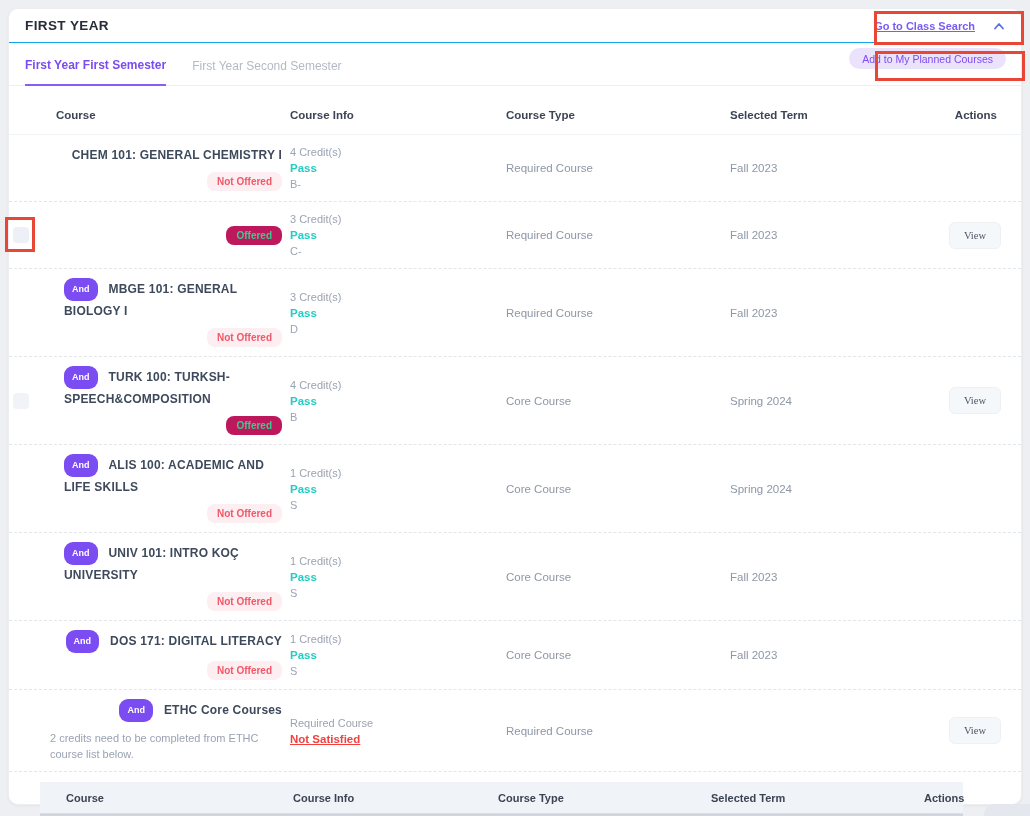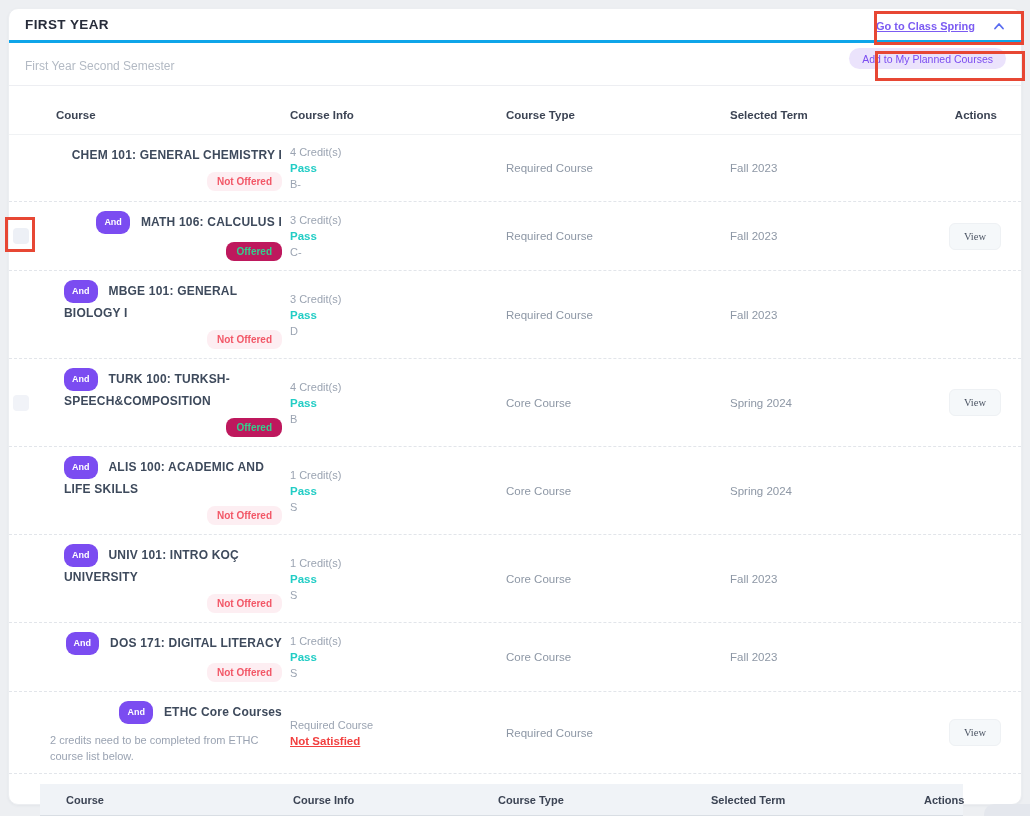--- a/index.html
+++ b/index.html
@@ -11,21 +11,21 @@
     color:#3e4a5c;
   }
   .card {
     position:absolute; left:8px; top:8px; width:1014px; height:797px;
     background:#ffffff; border:1px solid #eceef1; border-radius:10px;
     box-shadow:0 1px 3px rgba(40,50,70,.05);
   }
   
   .card-header {
     height:34px; padding:0 16px; display:flex; align-items:center;
-    border-bottom:3px solid #0ea5e9; position:relative;
+    border-bottom:1px solid #0ea5e9; position:relative;
   }
   .card-title { font-size:13.5px; font-weight:800; color:#272c3a; letter-spacing:.4px; }
   .header-right {
     position:absolute; right:16px; top:0; height:34px;
     display:flex; align-items:center; gap:18px;
   }
   .class-search-link {
     font-size:11px; font-weight:700; color:#7b5bf2;
     text-decoration:underline; cursor:pointer;
   }
@@ -122,30 +122,31 @@
   }
 </style>
 </head>
 <body>
 
 <div class="card">
 
   <div class="card-header">
     <div class="card-title">FIRST YEAR</div>
     <div class="header-right">
-      <a class="class-search-link">Go to Class Spring</a>
+      <a class="class-search-link">Go to Class Search</a>
       <span class="caret-up">
         <svg width="12" height="8" viewBox="0 0 12 8">
             <polyline points="2,6.5 6,2 10,6.5" stroke="#5a6cf0" fill="none" stroke-width="1.8" stroke-linecap="round" stroke-linejoin="round"></polyline>
           </svg>
       </span>
     </div>
   </div>
 
   <div class="tabs-row">
+    <div class="tab active">First Year First Semester</div>
     <div class="tab">First Year Second Semester</div>
     <button class="add-planned-btn">Add to My Planned Courses</button>
   </div>
 
   <div class="thead grid-cols">
     <div></div>
     <div class="th-course">Course</div>
     <div class="info-head" style="padding-left:8px;">Course Info</div>
     <div>Course Type</div>
     <div>Selected Term</div>
@@ -166,21 +167,20 @@
     <div class="type-cell">Required Course</div>
     <div class="term-cell">Fall 2023</div>
     <div class="actions-cell"></div>
   </div>
 
   <div class="trow grid-cols">
     <div class="cb-cell">
       <span class="checkbox"></span>
     </div>
     <div class="course-cell">
-      <div class="course-line"><span class="badge-and">And</span><span class="course-title">MATH 106: CALCULUS I</span></div>
       <span class="status-badge status-offered">Offered</span>
     </div>
     <div class="info-cell">
       <div>3 Credit(s)</div>
       <div class="pass-txt">Pass</div>
       <div>C-</div>
     </div>
     <div class="type-cell">Required Course</div>
     <div class="term-cell">Fall 2023</div>
     <div class="actions-cell">

